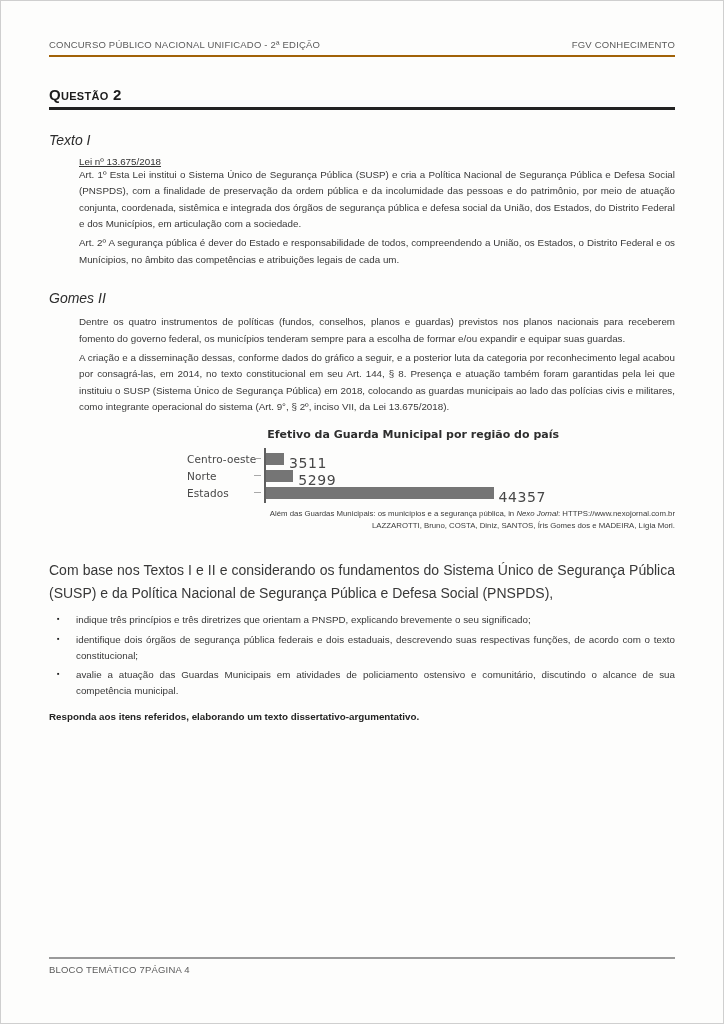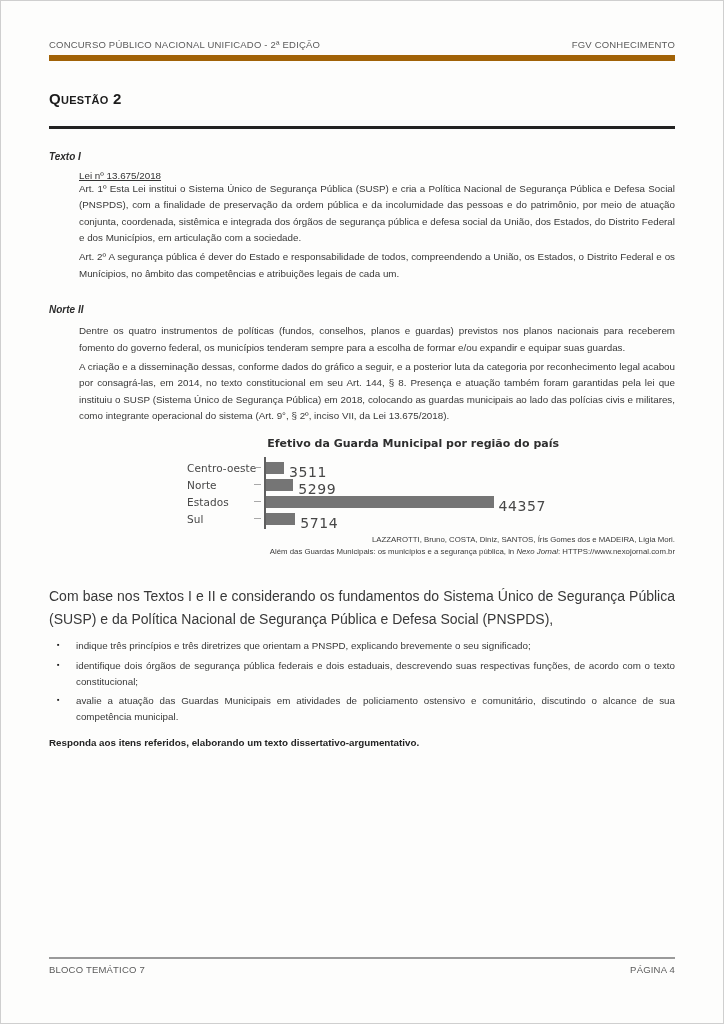--- a/index.html
+++ b/index.html
@@ -13,35 +13,35 @@
     font-family:"Liberation Sans",sans-serif;
     color:#383838;
     overflow:hidden;
   }
   .content{position:absolute;left:48px;right:48px;top:38px;}
 
   
   .page-header{
     display:flex;justify-content:space-between;align-items:flex-end;
     font-size:9.5px;color:#5a5a5a;letter-spacing:.2px;
-    border-bottom:6px solid #a16207;padding-bottom:5px;
+    border-bottom:2px solid #a16207;padding-bottom:5px;
   }
 
   
   .question-title{
     margin:29px 0 0 0;
     font-size:15px;font-weight:bold;
     font-variant:small-caps;letter-spacing:.3px;
     color:#1c1c1c;
     border-bottom:3px solid #222;
-    padding-bottom:19px;
+    padding-bottom:4px;
   }
 
   .texto-section{margin-top:22px;}
-  .texto-label{font-size:10px;font-weight:bold;font-style:italic;color:#2d2d2d;}
+  .texto-label{font-size:14px;font-weight:normal;font-style:italic;color:#2d2d2d;}
   .indent{margin-left:30px;margin-top:8px;}
   .law-title{font-size:9.8px;text-decoration:underline;color:#333;}
   p.doc{font-size:9.8px;line-height:1.67;text-align:justify;margin:0 0 3px 0;}
 
   
   .chart-figure{margin:13px 0 0 108px;width:372px;}
   .chart-title{
     font-family:"DejaVu Sans",sans-serif;
     font-size:11px;font-weight:bold;color:#2e2e2e;
     text-align:right;margin-bottom:9px;
@@ -70,21 +70,21 @@
     position:relative;padding-left:27px;margin-bottom:3px;
     font-size:9.8px;line-height:1.66;text-align:justify;
   }
   .bullet-marker{position:absolute;left:8px;top:1px;font-size:7.5px;color:#222;}
   .q-closing{font-size:9.8px;font-weight:bold;margin:11px 0 0 0;color:#242424;}
 
   
   .page-footer{
     position:absolute;left:48px;right:48px;top:956px;
     border-top:2px solid #9a9a9a;padding-top:5px;
-    display:flex;justify-content:space-between;
+    display:flex;justify-content:flex-start;
     font-size:9.5px;color:#5a5a5a;letter-spacing:.2px;
   }
 </style>
 </head>
 <body>
 
 <div class="page">
   <div class="content">
 
     <div class="page-header">
@@ -97,21 +97,21 @@
     <section class="texto-section">
       <div class="texto-label">Texto I</div>
       <div class="indent">
         <div class="law-title">Lei nº 13.675/2018</div>
         <p class="doc">Art. 1º Esta Lei institui o Sistema Único de Segurança Pública (SUSP) e cria a Política Nacional de Segurança Pública e Defesa Social (PNSPDS), com a finalidade de preservação da ordem pública e da incolumidade das pessoas e do patrimônio, por meio de atuação conjunta, coordenada, sistêmica e integrada dos órgãos de segurança pública e defesa social da União, dos Estados, do Distrito Federal e dos Municípios, em articulação com a sociedade.</p>
         <p class="doc">Art. 2º A segurança pública é dever do Estado e responsabilidade de todos, compreendendo a União, os Estados, o Distrito Federal e os Munícipios, no âmbito das competências e atribuições legais de cada um.</p>
       </div>
     </section>
 
     <section class="texto-section">
-      <div class="texto-label">Norte II</div>
+      <div class="texto-label">Gomes II</div>
       <div class="indent">
         <p class="doc">Dentre os quatro instrumentos de políticas (fundos, conselhos, planos e guardas) previstos nos planos nacionais para receberem fomento do governo federal, os municípios tenderam sempre para a escolha de formar e/ou expandir e equipar suas guardas.</p>
         <p class="doc">A criação e a disseminação dessas, conforme dados do gráfico a seguir, e a posterior luta da categoria por reconhecimento legal acabou por consagrá-las, em 2014, no texto constitucional em seu Art. 144, § 8. Presença e atuação também foram garantidas pela lei que instituiu o SUSP (Sistema Único de Segurança Pública) em 2018, colocando as guardas municipais ao lado das polícias civis e militares, como integrante operacional do sistema (Art. 9°, § 2º, inciso VII, da Lei 13.675/2018).</p>
 
         <figure class="chart-figure" style="margin-left:108px;margin-top:13px;margin-right:0;margin-bottom:0;">
           <div class="chart-title">Efetivo da Guarda Municipal por região do país</div>
           <div class="chart-plot">
             <div class="chart-axis"></div>
             <div id="chart-rows">
                 <div class="chart-row">
@@ -125,33 +125,27 @@
                   <span class="chart-tick"></span>
                   <div class="chart-bar" style="width: 27.2px; background: rgb(117, 117, 117);"></div>
                   <span class="chart-value">5299</span>
                 </div>
                 <div class="chart-row">
                   <span class="chart-label">Estados</span>
                   <span class="chart-tick"></span>
                   <div class="chart-bar" style="width: 227.6px; background: rgb(117, 117, 117);"></div>
                   <span class="chart-value">44357</span>
                 </div>
-                <div class="chart-row">
-                  <span class="chart-label">Sul</span>
-                  <span class="chart-tick"></span>
-                  <div class="chart-bar" style="width: 29.3px; background: rgb(117, 117, 117);"></div>
-                  <span class="chart-value">5714</span>
-                </div>
               </div>
           </div>
         </figure>
 
         <figcaption class="citation">
+          <div><span>Além das Guardas Municipais: os municípios e a segurança pública, in </span><i>Nexo Jornal</i><span>: HTTPS://www.nexojornal.com.br</span></div>
           <div>LAZZAROTTI, Bruno, COSTA, Diniz, SANTOS, Íris Gomes dos e MADEIRA, Lígia Mori.</div>
-          <div><span>Além das Guardas Municipais: os municípios e a segurança pública, in </span><i>Nexo Jornal</i><span>: HTTPS://www.nexojornal.com.br</span></div>
         </figcaption>
       </div>
     </section>
 
     <section class="question-body">
       <p class="q-intro">Com base nos Textos I e II e considerando os fundamentos do Sistema Único de Segurança Pública (SUSP) e da Política Nacional de Segurança Pública e Defesa Social (PNSPDS),</p>
       <ul class="bullets">
         <li>
           <span class="bullet-marker">▪</span>
           <span>indique três princípios e três diretrizes que orientam a PNSPD, explicando brevemente o seu significado;</span>

